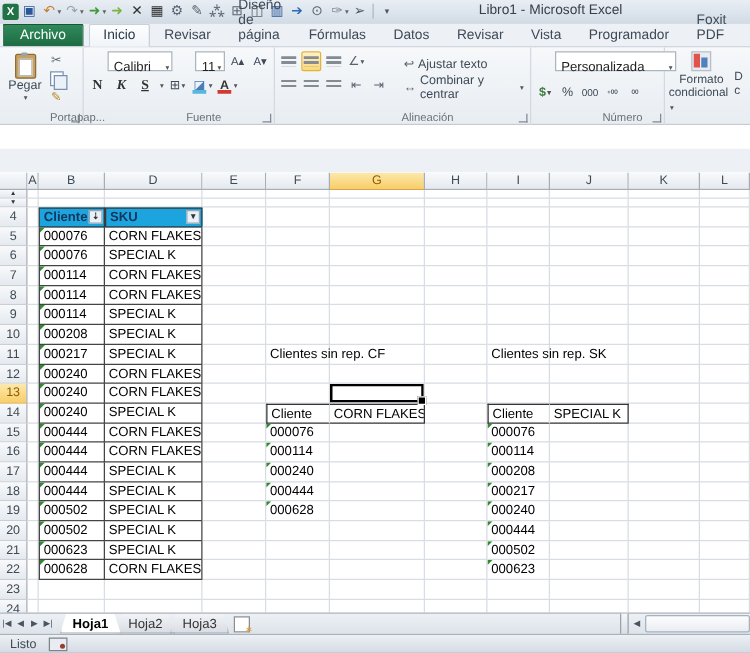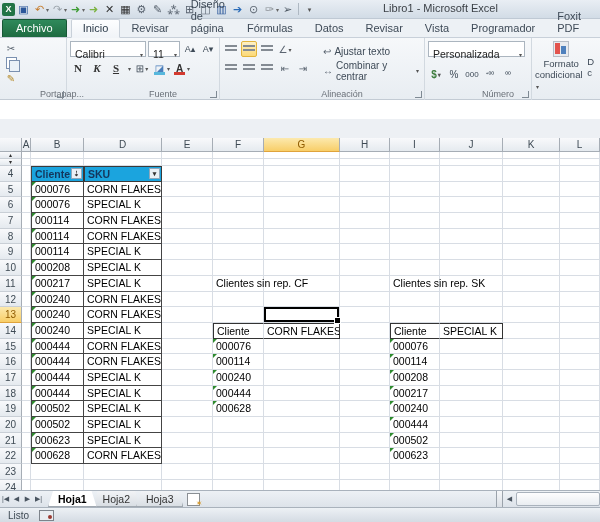--- a/index.html
+++ b/index.html
@@ -30,21 +30,21 @@
   .group{position:relative;height:62px;border-right:1px solid #D2D9E0;box-sizing:border-box;padding:3px 3px 13px 3px;}
   .glabel{position:absolute;bottom:0;left:0;right:0;text-align:center;font-size:9px;color:#6A7078;line-height:12px;margin-left:40px;}
   .lau{position:absolute;right:2px;bottom:2px;width:7px;height:7px;box-sizing:border-box;
     border-right:1px solid #7F8A94;border-bottom:1px solid #7F8A94;}
   .btn{display:inline-flex;align-items:center;justify-content:center;height:16px;min-width:16px;
     border-radius:2px;font-size:10px;color:#3E4A57;box-sizing:border-box;cursor:default;}
   .btn.hl{background:linear-gradient(#FEF1C6,#FBD978);border:1px solid #E2B43C;}
   .caret{font-size:6px;color:#555;margin-left:1px;}
   .ico-lines{width:12px;height:8px;background:repeating-linear-gradient(to bottom,#848B93 0 2px,transparent 2px 4px);}
   .combo{background:#fff;border:1px solid #ABB5BF;height:16px;display:inline-flex;align-items:center;
-    font-size:10.5px;color:#222;box-sizing:border-box;padding:10px 2px 0 4px;justify-content:space-between;}
+    font-size:10.5px;color:#222;box-sizing:border-box;padding:10px 2px 0 4px;justify-content:space-between;margin-left:16px;}
   .clipwrap{display:flex;flex-direction:column;align-items:center;width:34px;}
   .clip{width:15px;height:18px;background:#C9A15F;border:1px solid #8A6D3B;border-radius:2px;position:relative;margin-top:2px;}
   .clip:before{content:"";position:absolute;left:2px;top:3px;width:9px;height:12px;background:#fff;border:1px solid #B9B9B9;}
   .clip:after{content:"";position:absolute;left:4px;top:-2px;width:5px;height:3px;background:#9AA2AA;border-radius:1px;}
   .small-ico{width:16px;height:14px;display:inline-flex;align-items:center;justify-content:center;font-size:10px;}
   .copy-ico{position:relative;width:9px;height:10px;border:1px solid #7A90B0;background:#fff;}
   .copy-ico:before{content:"";position:absolute;left:2px;top:2px;width:9px;height:10px;border:1px solid #7A90B0;background:#EAF1F8;}
   .nks{font-weight:bold;font-family:"Liberation Serif",serif;font-size:11px;color:#333;}
   .fillbar{position:absolute;left:1px;bottom:0;width:11px;height:3px;background:#57B7DC;}
   .redbar{position:absolute;left:1px;bottom:0;width:11px;height:3px;background:#D23A2F;}
@@ -154,20 +154,25 @@
       <div class="rtab">Vista</div>
       <div class="rtab">Programador</div>
       <div class="rtab">Foxit PDF</div>
       <div class="rtab">PowerPivot</div>
     </div>
 
   <div class="ribbon">
 
     <div class="group" style="width:67px;">
       <div style="display:flex;">
+        <div class="clipwrap">
+          <div class="clip"></div>
+          <span style="font-size:10px;color:#3E4A57;">Pegar</span>
+          <span class="caret">▾</span>
+        </div>
         <div style="display:flex;flex-direction:column;justify-content:flex-start;gap:1px;">
           <span class="small-ico" style="color:#5A6470;">✂</span>
           <span class="small-ico">
               <span class="copy-ico"></span>
             </span>
           <span class="small-ico" style="color:#B58A2A;">✎</span>
         </div>
       </div>
       <div class="glabel">Portapap...</div>
       <span class="lau"></span>

